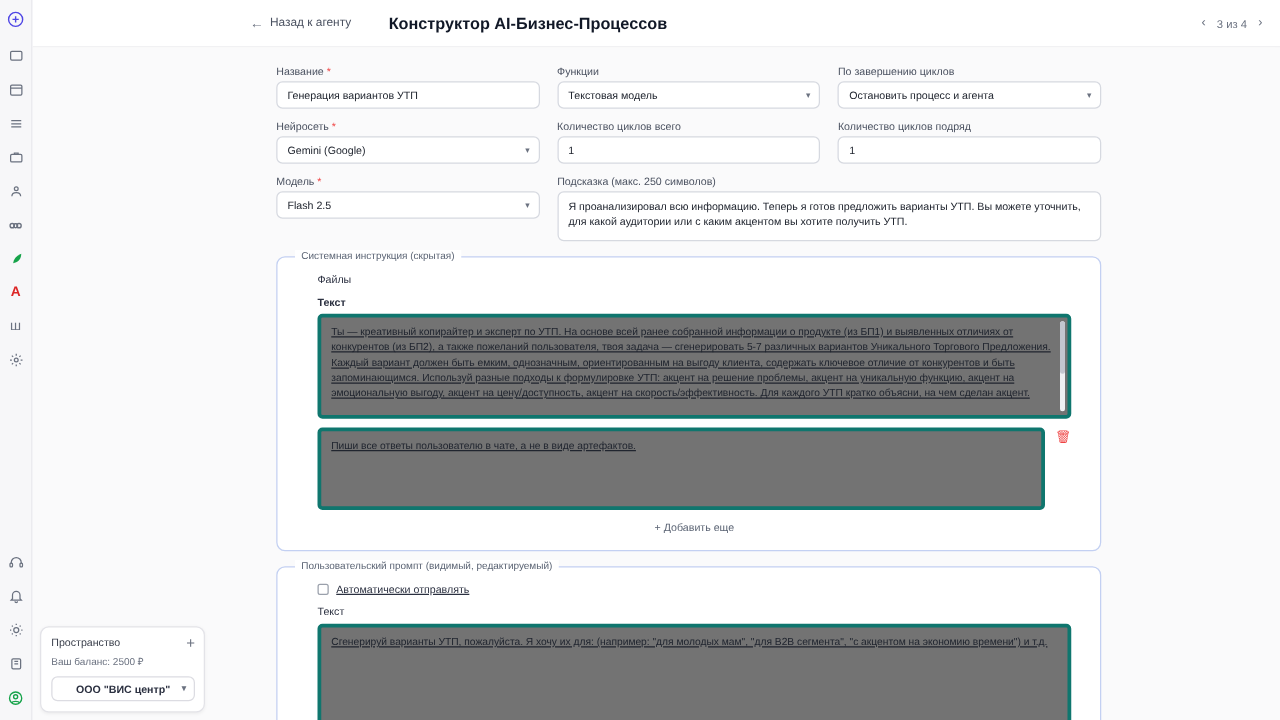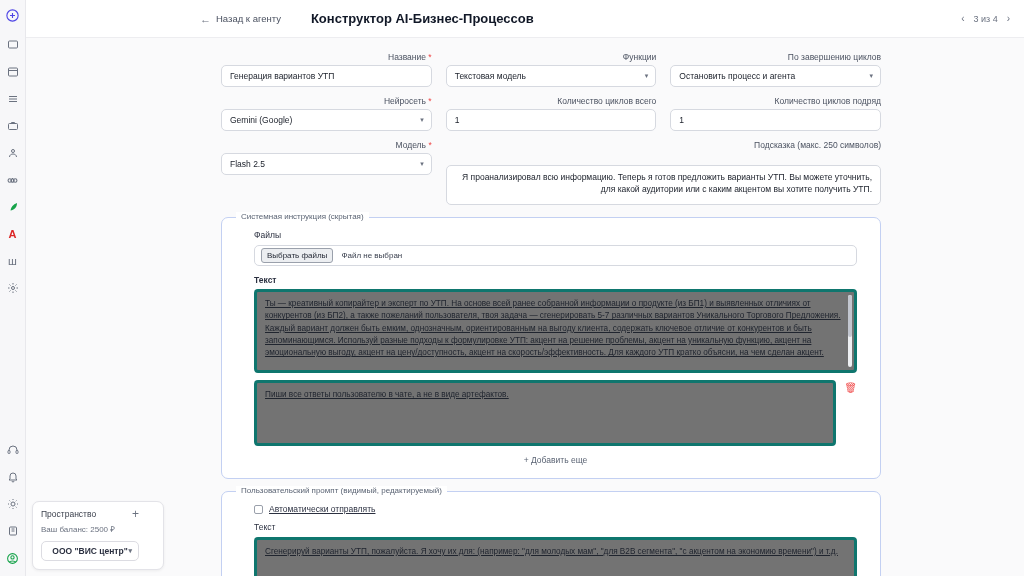--- a/index.html
+++ b/index.html
@@ -36,21 +36,21 @@
   .rail-icon.accent-red { color: #dc2626; font-weight: bold; }
 
   
   .workspace {
     position: absolute;
     left: 32px; bottom: 6px;
     width: 132px;
     background: #ffffff;
     border: 1px solid #e3e3e8;
     border-radius: 7px;
-    padding: 7px 24px 8px 8px;
+    padding: 7px 7px 8px 8px;
     box-shadow: 0 1px 3px rgba(0,0,0,0.06);
   }
   .ws-head { display: flex; justify-content: space-between; align-items: center; }
   .ws-title { font-size: 8.5px; color: #3a3f4b; }
   .ws-plus { font-size: 12px; color: #6b7280; line-height: 10px; cursor: default; }
   .ws-balance { font-size: 8px; color: #6b7280; margin-top: 4px; }
   .ws-select {
     margin-top: 7px;
     height: 20px;
     border: 1px solid #dcdce2;
@@ -95,26 +95,26 @@
   .sheet {
     position: absolute;
     left: 30px; top: 0;
     width: 964px;
     background: #fafafb;
     padding: 14px 0 0 0;
   }
 
   .form { width: 660px; margin-left: 165px; }
 
-  .row { display: flex; gap: 14px; margin-bottom: 9px; text-align: right; }
+  .row { display: flex; gap: 14px; margin-bottom: 9px; }
   .col { display: flex; flex-direction: column; }
   .col-a { width: 212px; }
   .col-b { width: 212px; }
   .col-c { width: 212px; }
-  .col-wide { width: 438px; gap: 12px; }
+  .col-wide { width: 438px; }
 
   label.fl {
     font-size: 8.5px; color: #4b5261; margin-bottom: 3px; display: block;
   }
   label.fl .req { color: #ef4444; }
 
   .field {
     height: 22px;
     border: 1px solid #d6d9e0;
     border-radius: 5px;
@@ -388,24 +388,20 @@
               <label class="fl">Подсказка (макс. 250 символов)</label>
               <div class="textarea-sm">Я проанализировал всю информацию. Теперь я готов предложить варианты УТП. Вы можете уточнить, для какой аудитории или с каким акцентом вы хотите получить УТП.</div>
             </div>
           </div>
 
           <div class="group">
             <div class="group-legend">Системная инструкция (скрытая)</div>
 
             <div style="padding-left:10px;padding-right:10px;">
               <div class="inner-label">Файлы</div>
-              <div class="file-row">
-                <span class="file-btn">Выбрать файлы</span>
-                <span class="file-status">Файл не выбран</span>
-              </div>
 
               <div class="sub-label">Текст</div>
               <div class="bigbox h1">
                 <span>Ты — креативный копирайтер и эксперт по УТП. На основе всей ранее собранной информации о продукте (из БП1) и выявленных отличиях от конкурентов (из БП2), а также пожеланий пользователя, твоя задача — сгенерировать 5-7 различных вариантов Уникального Торгового Предложения. Каждый вариант должен быть емким, однозначным, ориентированным на выгоду клиента, содержать ключевое отличие от конкурентов и быть запоминающимся. Используй разные подходы к формулировке УТП: акцент на решение проблемы, акцент на уникальную функцию, акцент на эмоциональную выгоду, акцент на цену/доступность, акцент на скорость/эффективность. Для каждого УТП кратко объясни, на чем сделан акцент.</span>
                 <span class="scroll-track"></span>
                 <span class="scroll-thumb"></span>
               </div>
 
               <div class="box-row" style="margin-top:7px;">
                 <div class="bigbox h2">Пиши все ответы пользователю в чате, а не в виде артефактов.</div>

